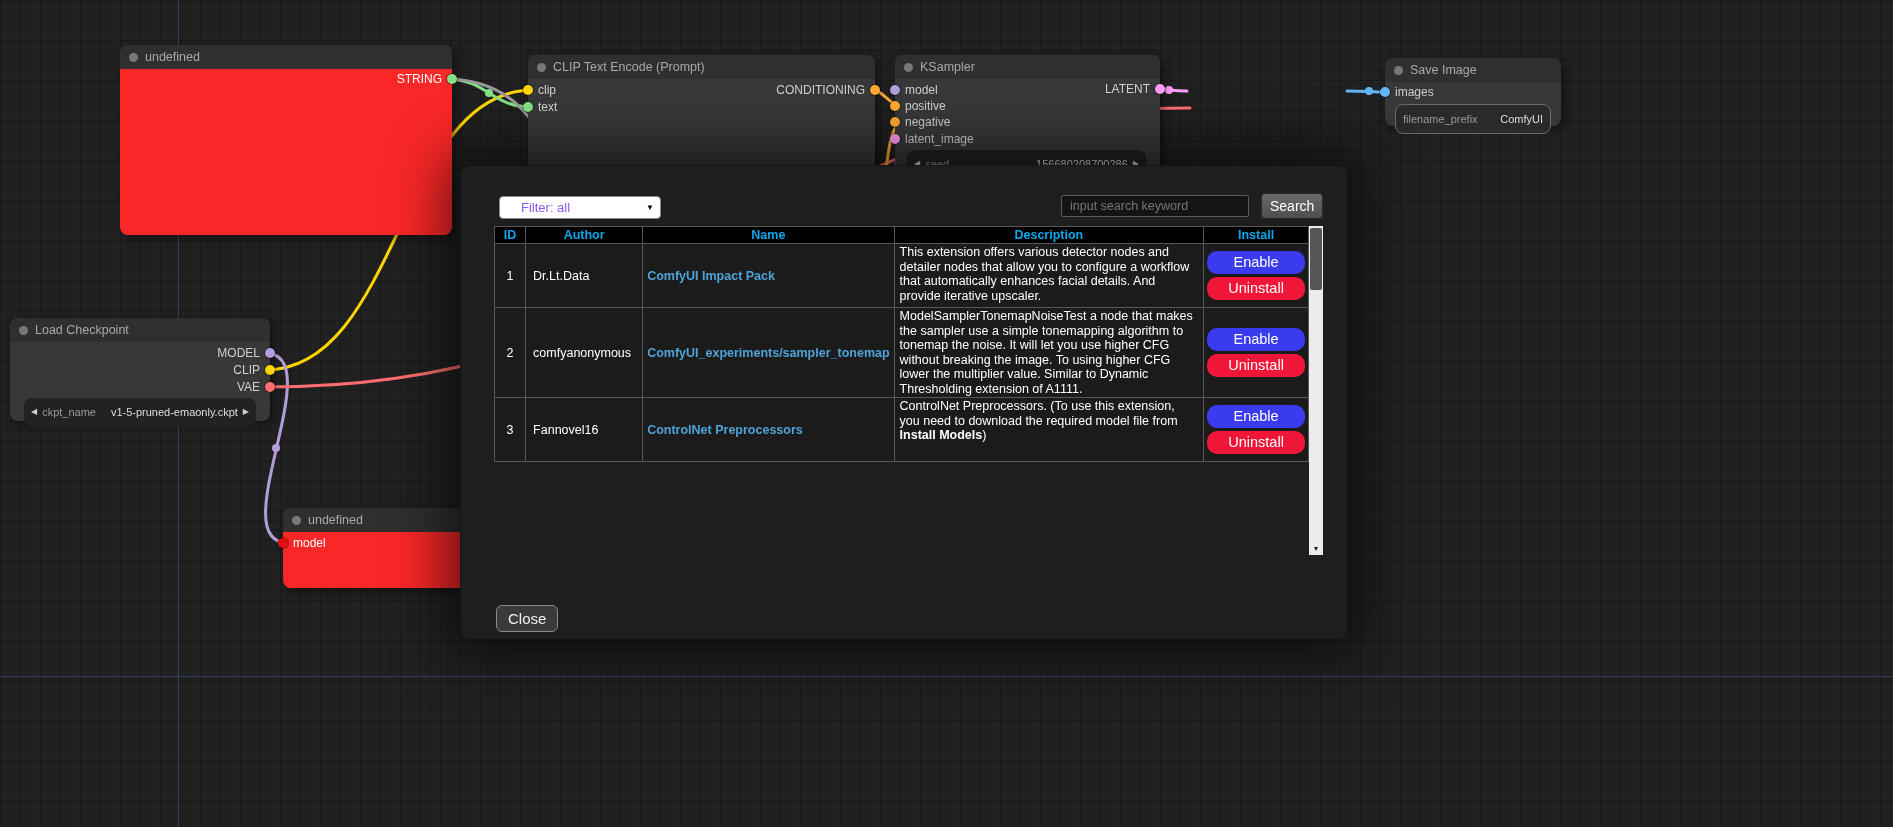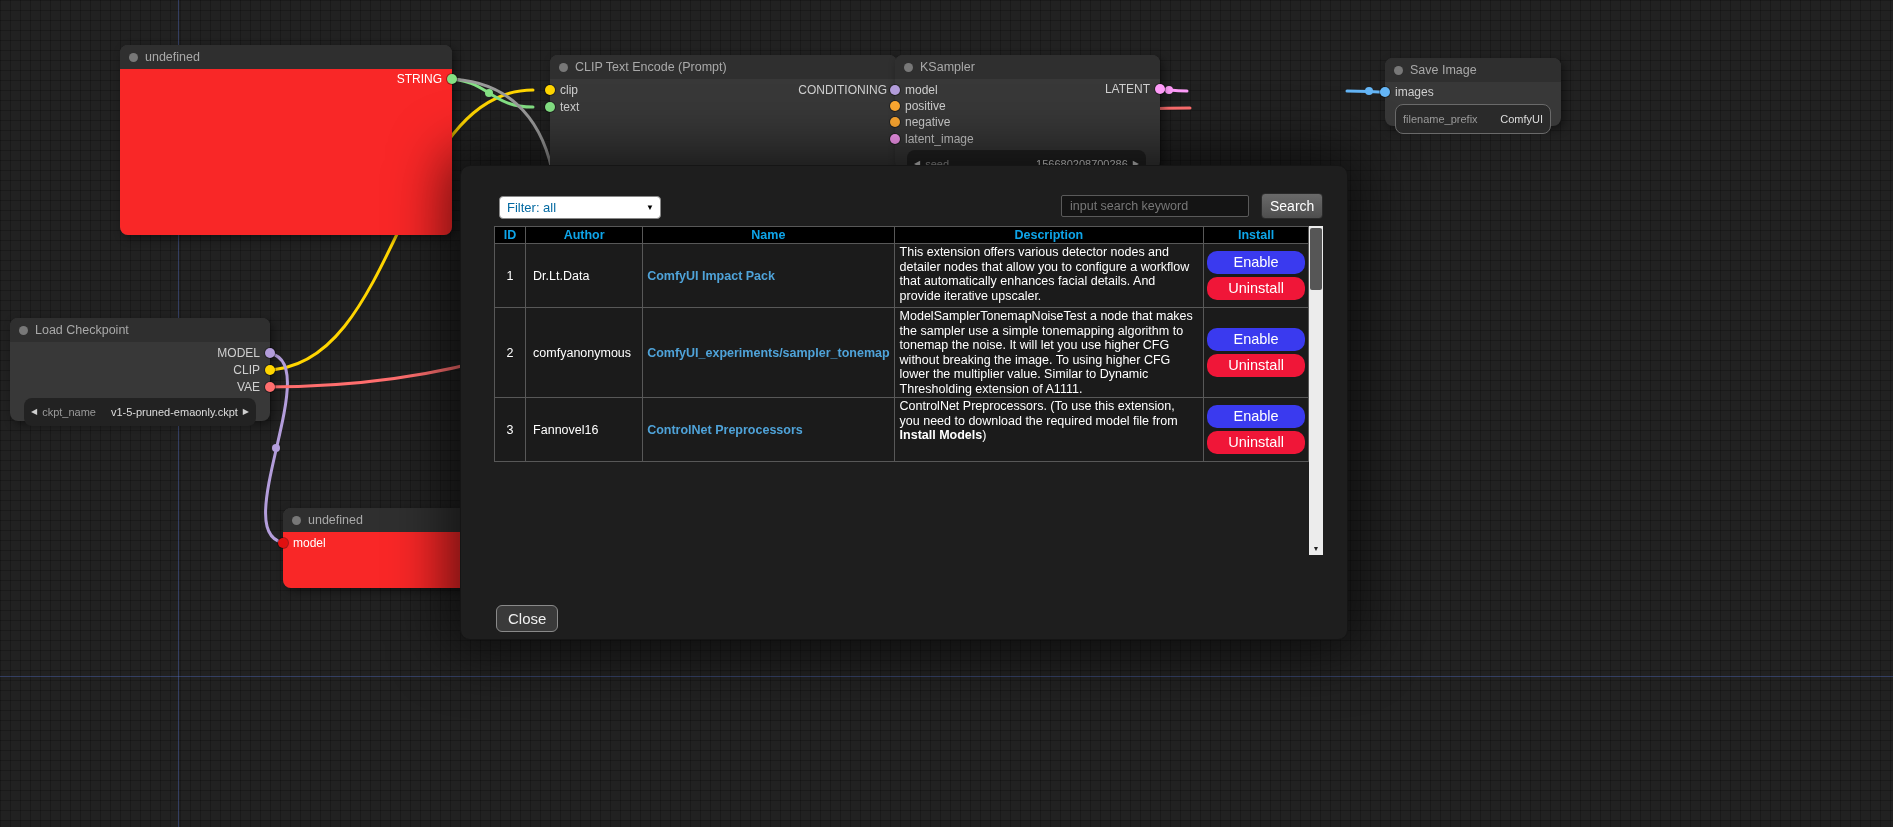--- a/index.html
+++ b/index.html
@@ -46,22 +46,22 @@
     display:flex;align-items:center;gap:5px;padding:14px 7px;font-size:11px;color:#9a9a9a;z-index:3;}
   .widget .arrow{font-size:8px;color:#cfcfcf;line-height:1;}
   .widget .wvalue{margin-left:auto;color:#ddd;}
   .widget.bordered{border:1px solid #6a6a6a;background:#2a2a2a;}
 
   .dialog{position:absolute;left:460px;top:165px;width:888px;height:475px;z-index:10;
     background:#1e1e1e;border:1px solid #151515;border-radius:10px;
     box-shadow:0 0 55px 14px rgba(0,0,0,0.6);}
   .filter-wrap{position:absolute;left:38px;top:30px;width:162px;height:23px;}
   .filter-select{width:100%;height:100%;appearance:none;-webkit-appearance:none;
-    background:#fff;color:#0369a1;border:1px solid #888;border-radius:4px;
-    font-family:"Liberation Sans",sans-serif;font-size:13px;padding:0 20px 0 7px;}
+    background:#fff;color:#8b5cf6;border:1px solid #888;border-radius:4px;
+    font-family:"Liberation Sans",sans-serif;font-size:13px;padding:0 20px 0 21px;}
   .filter-arrow{position:absolute;right:7px;top:7px;font-size:8px;color:#000;pointer-events:none;}
   .search-input{position:absolute;left:600px;top:29px;width:188px;height:22px;
     background:#141414;border:1px solid #5a5a5a;border-radius:2px;color:#ddd;
     font-family:"Liberation Sans",sans-serif;font-size:12.5px;padding:0 8px;}
   .search-input::placeholder{color:#777;}
   .search-btn{position:absolute;left:800px;top:27px;height:26px;min-width:52px;
     background:linear-gradient(#6a6a6a,#4e4e4e);border:1px solid #2a2a2a;border-radius:4px;
     color:#fff;font-family:"Liberation Sans",sans-serif;font-size:14px;padding:0 8px;cursor:pointer;}
 
   .ext-table{position:absolute;left:33px;top:60px;width:815px;border-collapse:collapse;
@@ -119,21 +119,21 @@
       <span class="title-dot"></span>
       <span>undefined</span>
     </div>
     <div class="node-body-red"></div>
     <div class="slot out on-red" style="top:26px">
       <span>STRING</span>
       <span class="dot dot-string"></span>
     </div>
   </div>
 
-  <div class="node" style="left:550px;top:55px;width:347px;height:120px;">
+  <div class="node" style="left:528px;top:55px;width:347px;height:120px;">
     <div class="node-title">
       <span class="title-dot"></span>
       <span>CLIP Text Encode (Prompt)</span>
     </div>
     <div class="slot in" style="top:27px">
       <span class="dot dot-clip"></span>
       <span>clip</span>
     </div>
     <div class="slot in" style="top:44px">
       <span class="dot dot-string"></span>

